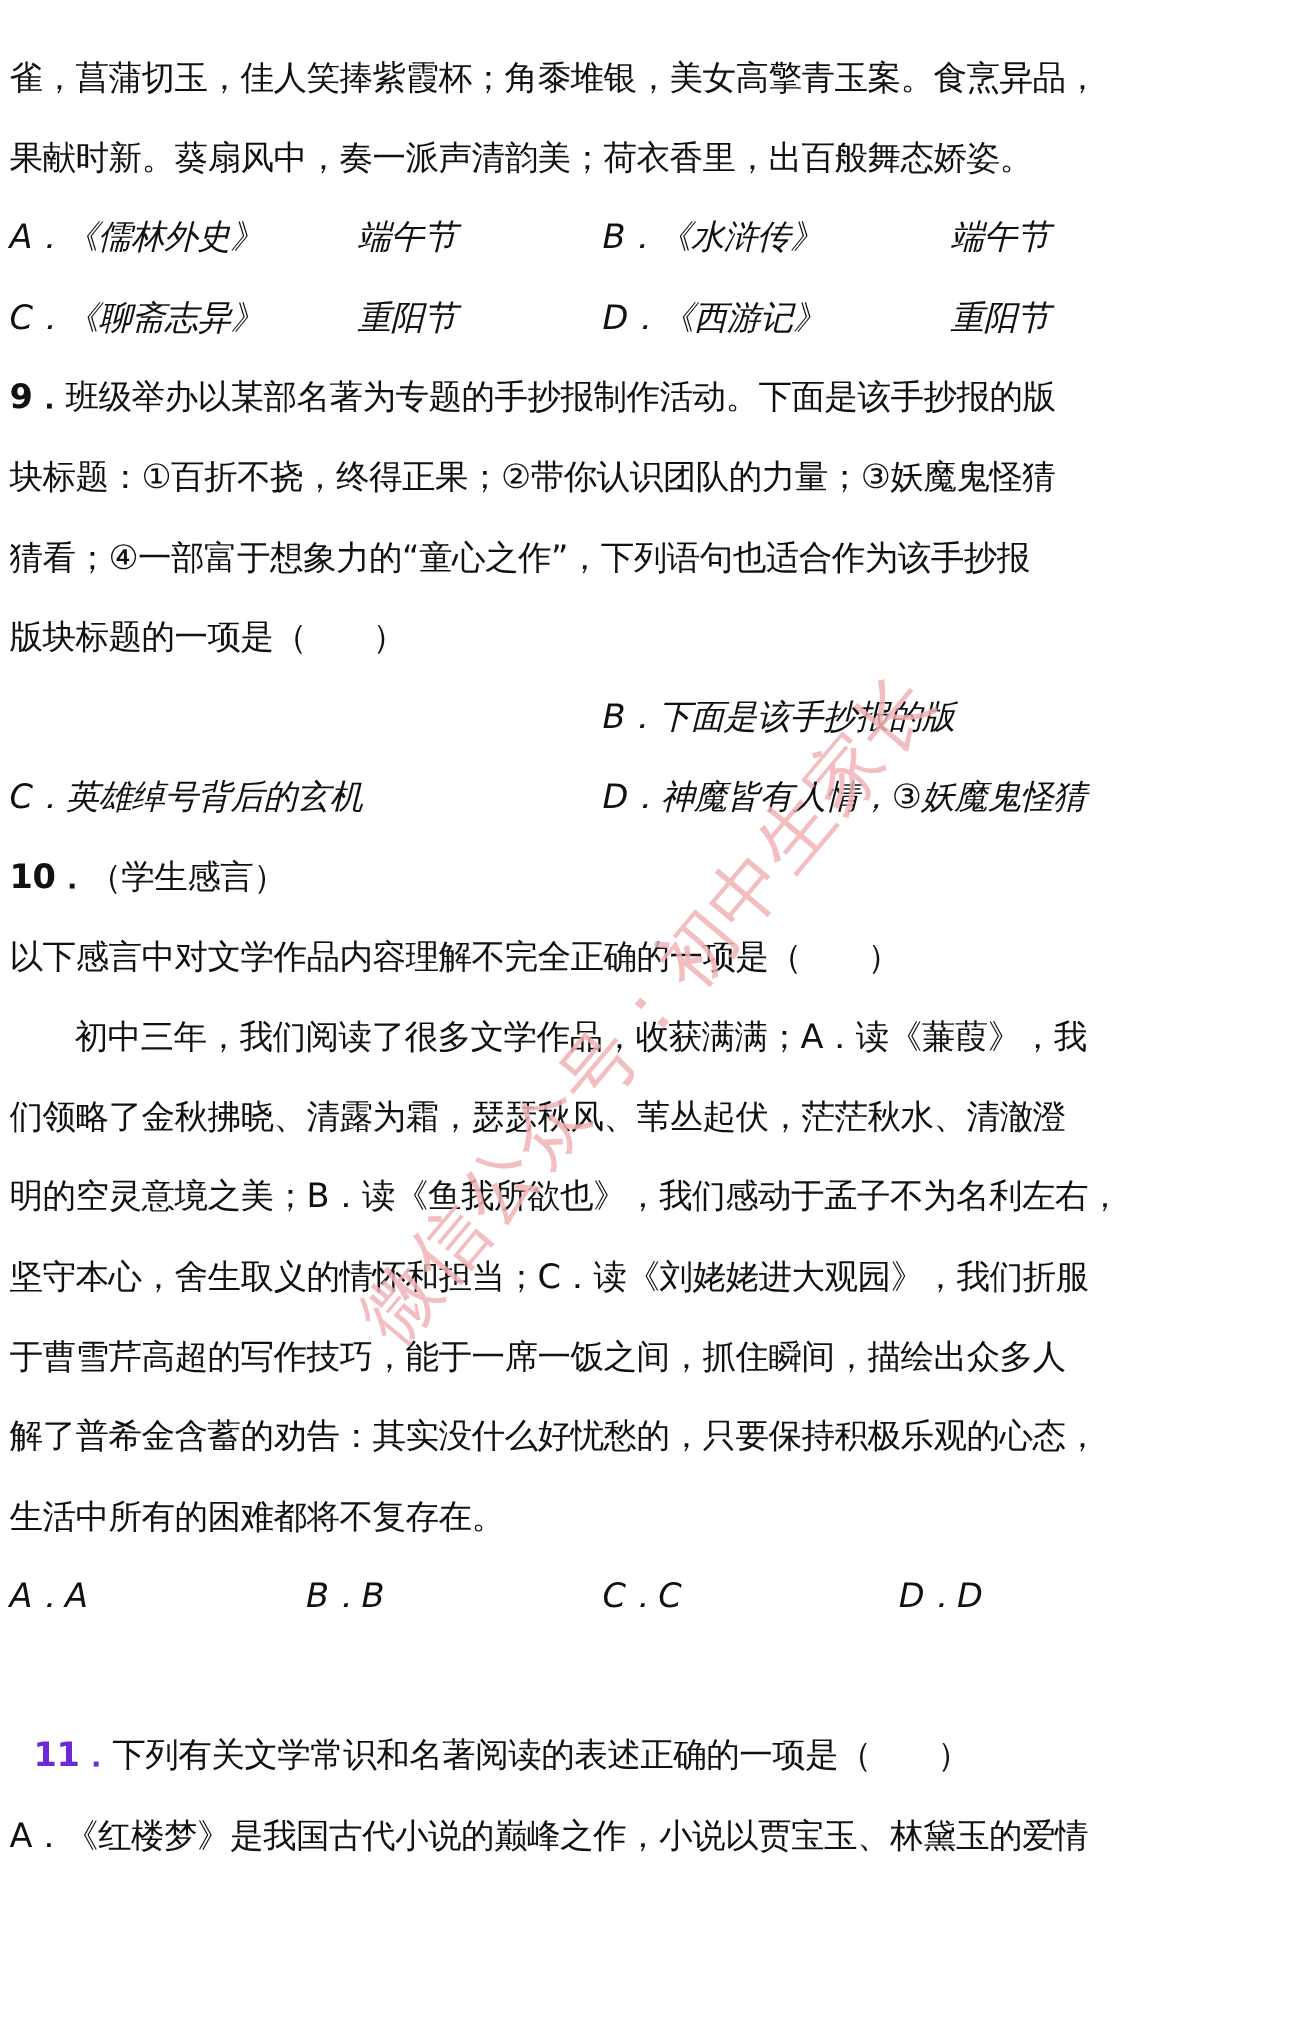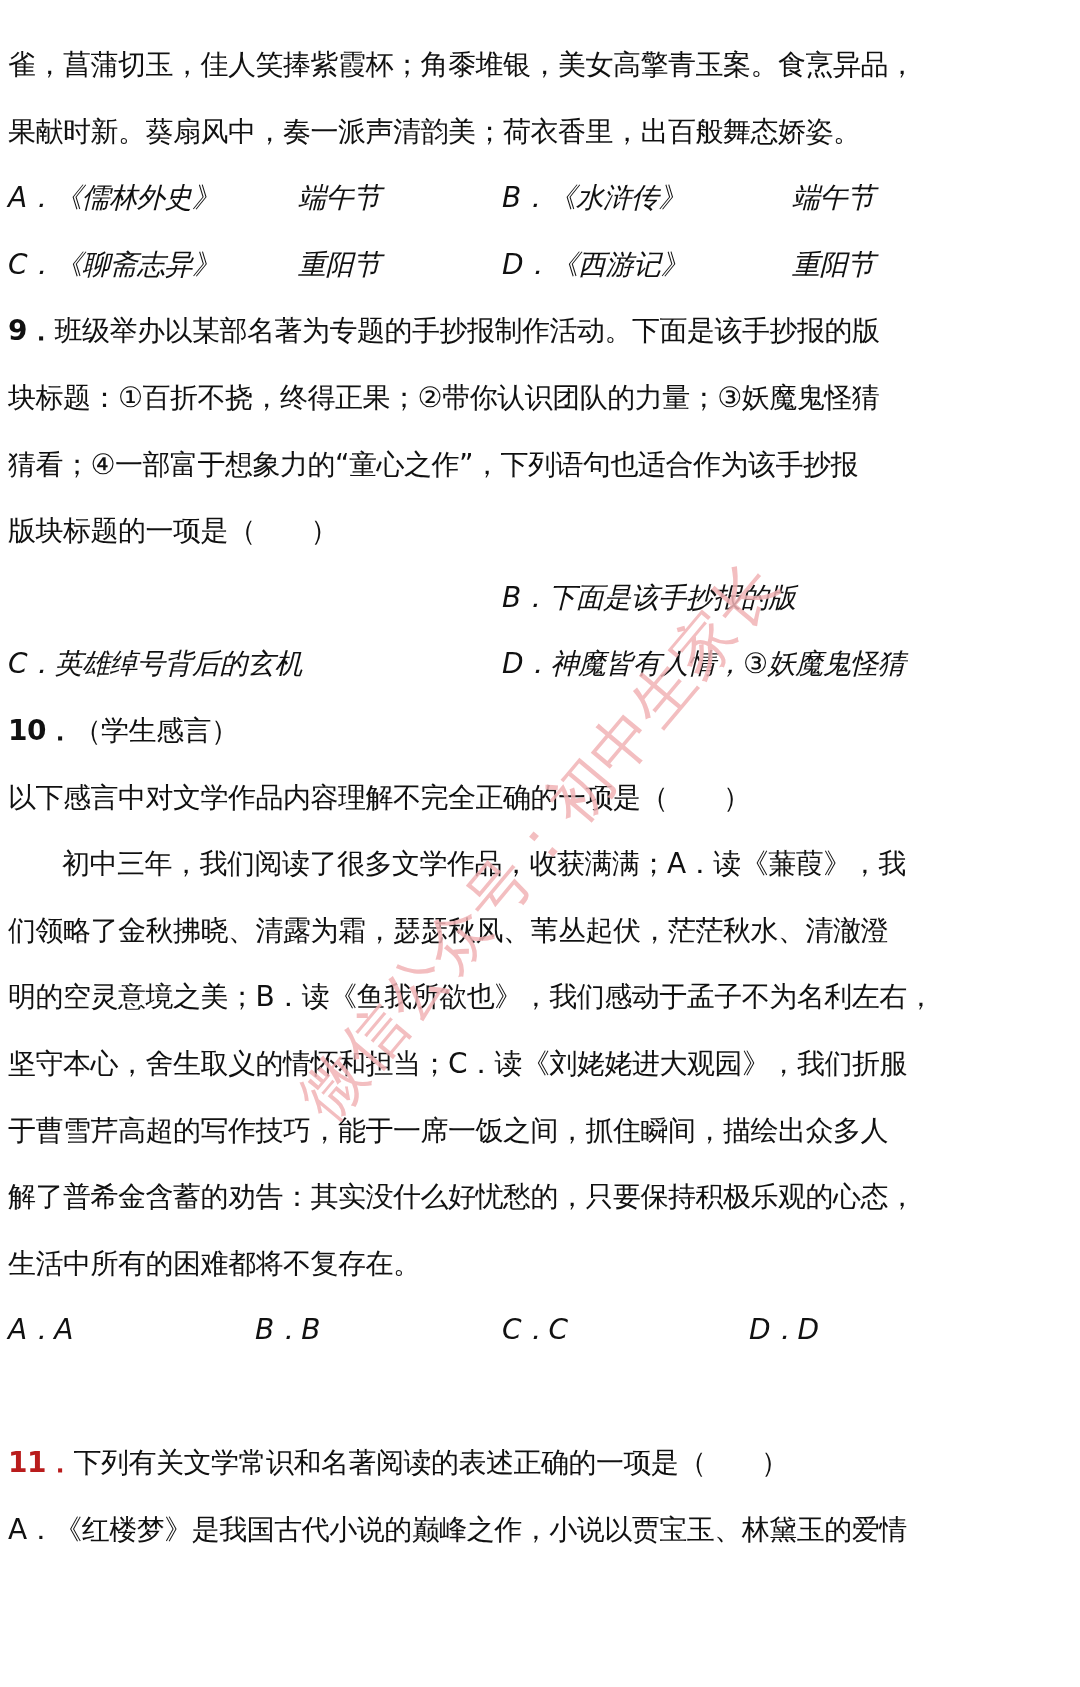--- a/index.html
+++ b/index.html
@@ -8,21 +8,21 @@
     background: #ffffff; color: #111111;
     font-family: "DejaVu Sans", "Liberation Sans", sans-serif;
   }
   .page { position: absolute; left: 8px; top: 32px; width: 1066px; }
   .line {
     height: 66.6px; line-height: 66.6px; font-size: 28px;
     white-space: nowrap; position: relative; letter-spacing: -0.5px;
   }
   .indent { padding-left: 54px; }
   .qnum { font-weight: bold; }
-  .qnum.red { color: #b91c1c; }
+  .qnum.red { color: #6d28d9; margin-left: 20px; }
   .opt { position: absolute; top: 0; font-style: italic; }
   .c2-0 { left: 0; } .c2-1 { left: 494px; }
   .c4-0 { left: 0; } .c4-1 { left: 247px; } .c4-2 { left: 494px; } .c4-3 { left: 741px; }
   .opt .fest { position: absolute; left: 290px; top: 0; }
   .blank { height: 66.6px; }
   .watermark {
     position: absolute; left: 540px; top: 840px;
     transform: translate(-50%, -50%) rotate(-50deg);
     font-size: 62px; color: #f1b3b6; opacity: 0.85; white-space: nowrap;
     pointer-events: none; letter-spacing: 2px;

